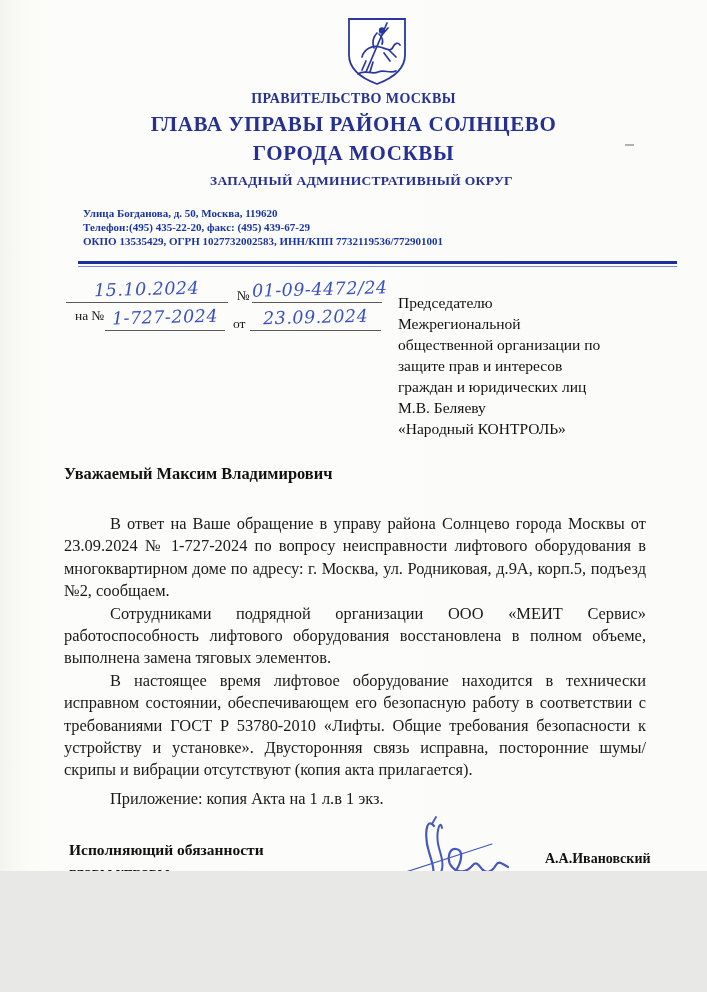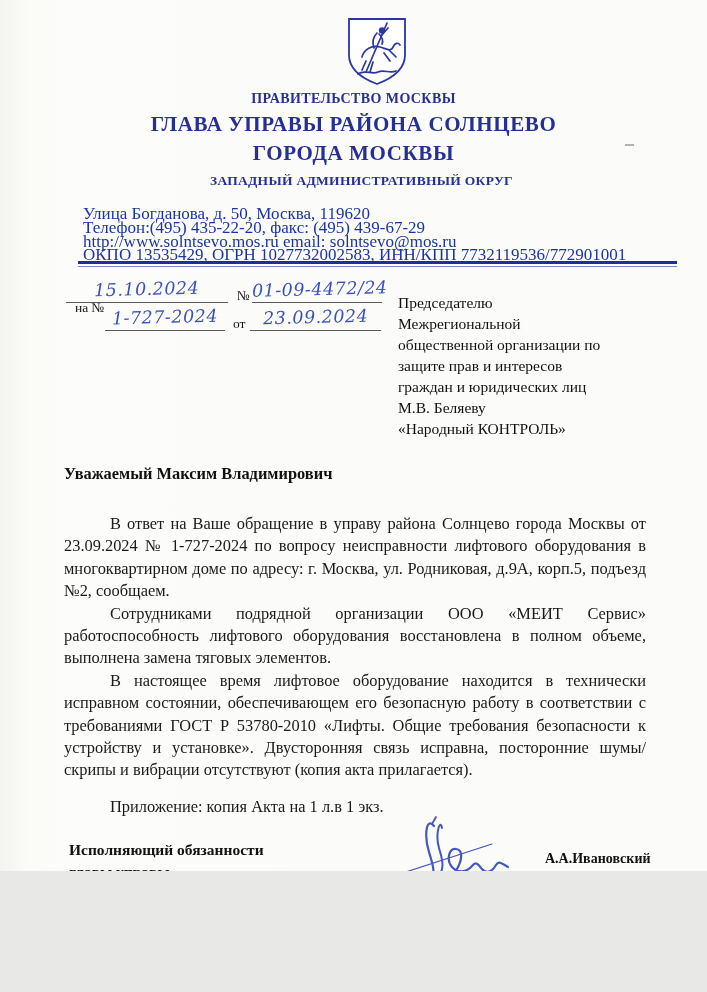--- a/index.html
+++ b/index.html
@@ -16,41 +16,41 @@
   .emblem{position:absolute;left:346px;top:17px;width:62px;height:70px;}
   .h-gov{position:absolute;left:0;top:91px;width:707px;text-align:center;
     font-size:14px;font-weight:600;color:#262f93;letter-spacing:.4px;}
   .h-title1{position:absolute;left:0;top:112px;width:707px;text-align:center;
     font-size:21px;font-weight:bold;color:#262f93;letter-spacing:.6px;}
   .h-title2{position:absolute;left:0;top:141px;width:707px;text-align:center;
     font-size:21px;font-weight:bold;color:#262f93;letter-spacing:.6px;}
   .h-district{position:absolute;left:0;top:173px;width:707px;text-align:center;
     font-size:13.5px;font-weight:600;color:#262f93;letter-spacing:.3px;padding-left:8px;}
   .contacts{position:absolute;left:83px;top:207px;
-    font-size:17px;font-weight:normal;color:#1a35a3;line-height:13.8px;}
+    font-size:11px;font-weight:bold;color:#1a35a3;line-height:13.8px;}
   .rule{position:absolute;left:78px;top:261px;width:599px;}
   .rule-thick{height:3px;background:#1d2f9b;}
   .rule-thin{height:1px;background:#7a8ace;margin-top:2px;}
   .artifact{position:absolute;left:625px;top:144px;width:9px;height:2px;background:#8a8a8a;opacity:.65;}
   
   .uline{position:absolute;border-bottom:1px solid #5a5a5a;height:23px;text-align:center;}
   .plabel{position:absolute;font-size:13.5px;color:#151515;}
   .hw{display:inline-block;font-family:"DejaVu Serif", serif;font-style:italic;
     color:#3a50bd;font-size:17.5px;letter-spacing:.5px;transform:rotate(-1.5deg);
     white-space:nowrap;}
   
   .recipient{position:absolute;left:398px;top:292px;width:260px;
     font-size:15.5px;font-weight:normal;color:#111;line-height:21px;}
   
   .salutation{position:absolute;left:64px;top:464px;width:582px;
     font-size:16.4px;font-weight:bold;color:#111;}
   .body-block{position:absolute;left:64px;top:513px;width:582px;
     font-size:16.4px;line-height:22.4px;color:#1a1a1a;}
   .body-block p{margin:0;text-indent:46px;text-align:justify;}
-  .body-block p.attach{margin-top:14px;text-align:left;}
+  .body-block p.attach{margin-top:6px;text-align:left;}
   
   .sig-position{position:absolute;left:69px;top:839px;
     font-size:15.5px;font-weight:bold;color:#111;line-height:22px;}
   .sig-image{position:absolute;left:372px;top:814px;width:155px;height:95px;}
   .sig-name{position:absolute;left:545px;top:851px;
     font-size:14px;font-weight:bold;color:#111;}
   
   .footer{position:absolute;left:67px;top:936px;
     font-size:11.5px;color:#222;line-height:14.5px;}
 </style>
@@ -75,40 +75,39 @@
   </div>
 
   <div class="h-gov">ПРАВИТЕЛЬСТВО МОСКВЫ</div>
   <div class="h-title1">ГЛАВА УПРАВЫ РАЙОНА СОЛНЦЕВО</div>
   <div class="h-title2">ГОРОДА МОСКВЫ</div>
   <div class="h-district">ЗАПАДНЫЙ АДМИНИСТРАТИВНЫЙ ОКРУГ</div>
 
   <div class="contacts">
     <div>Улица Богданова, д. 50, Москва, 119620</div>
     <div>Телефон:(495) 435-22-20, факс: (495) 439-67-29</div>
-    <div>http://www.solntsevo.mos.ru   email: solntsevo@mos.ru</div>
     <div>ОКПО 13535429, ОГРН 1027732002583, ИНН/КПП 7732119536/772901001</div>
   </div>
 
   <div class="rule">
     <div class="rule-thick"></div>
     <div class="rule-thin"></div>
   </div>
 
   <div class="artifact"></div>
 
   <div class="uline" style="left:66px;top:279px;width:162px;">
     <span class="hw">15.10.2024</span>
   </div>
   <div class="plabel" style="left:237px;top:288px;">№</div>
   <div class="uline" style="left:252px;top:279px;width:130px;">
     <span class="hw">01-09-4472/24</span>
   </div>
 
-  <div class="plabel" style="left:75px;top:300px;text-align:right;">на №</div>
+  <div class="plabel" style="left:75px;top:308px;text-align:right;">на №</div>
   <div class="uline" style="left:105px;top:307px;width:120px;">
     <span class="hw">1-727-2024</span>
   </div>
   <div class="plabel" style="left:233px;top:316px;">от</div>
   <div class="uline" style="left:250px;top:307px;width:131px;">
     <span class="hw">23.09.2024</span>
   </div>
 
   <div class="recipient">
     <div>Председателю</div>

